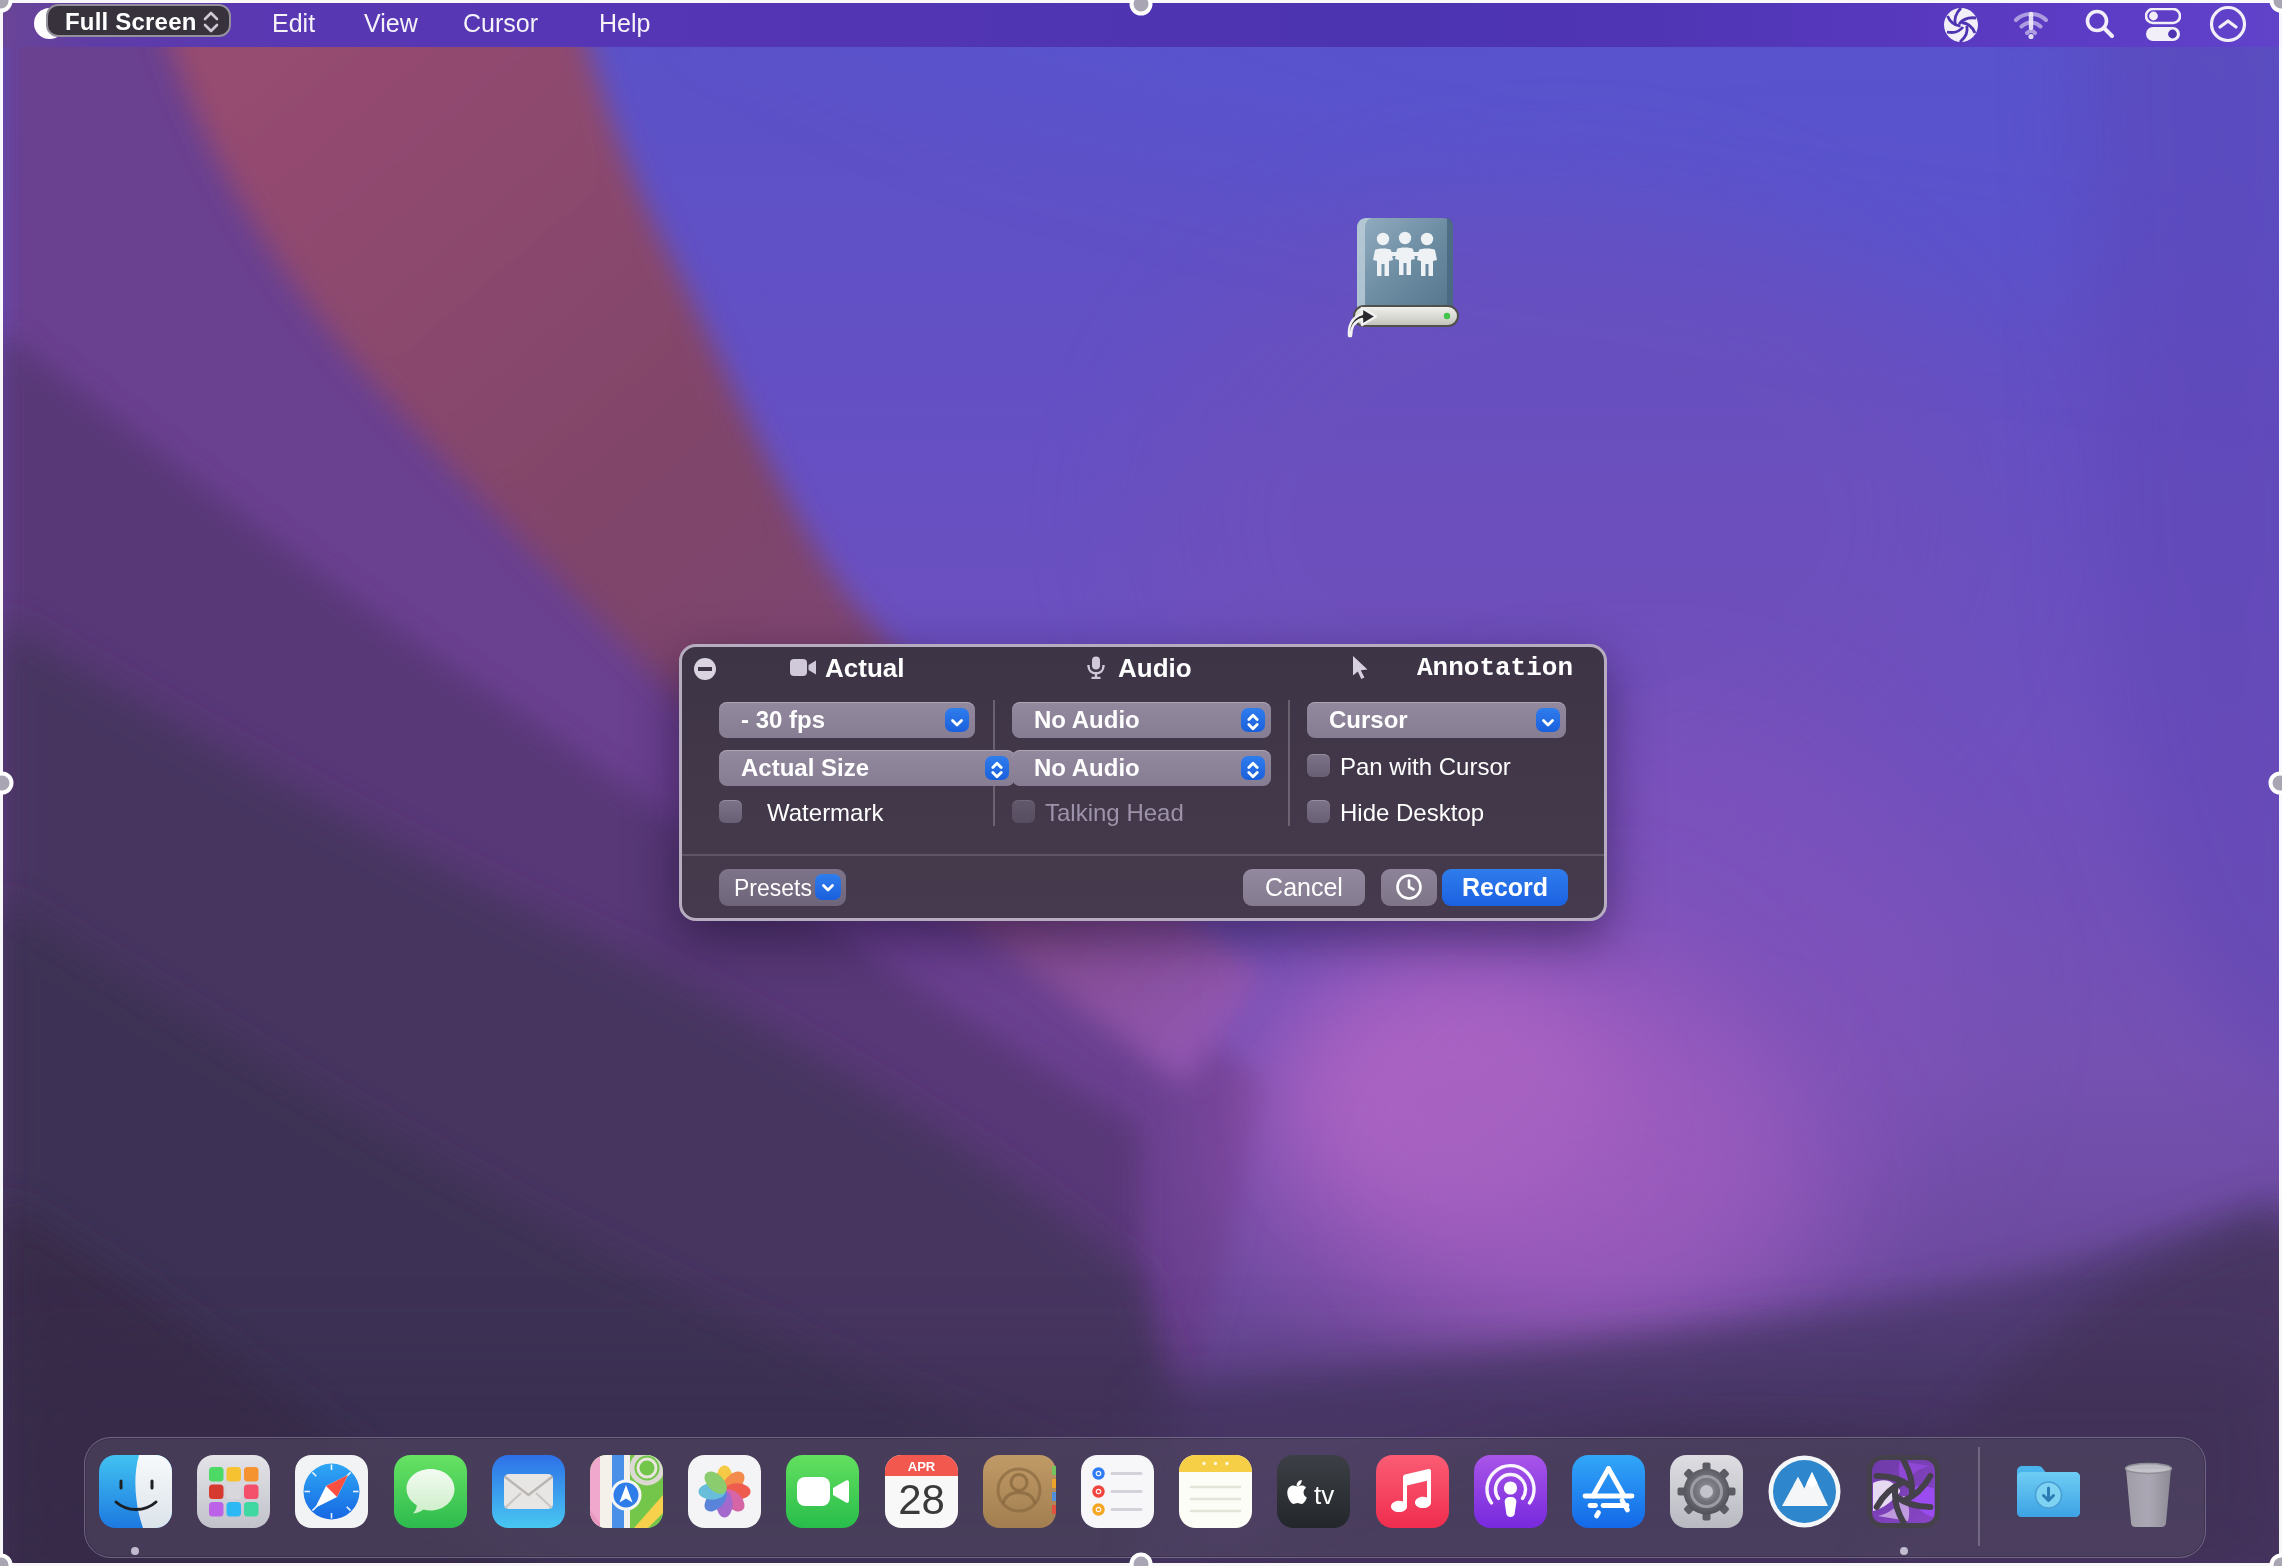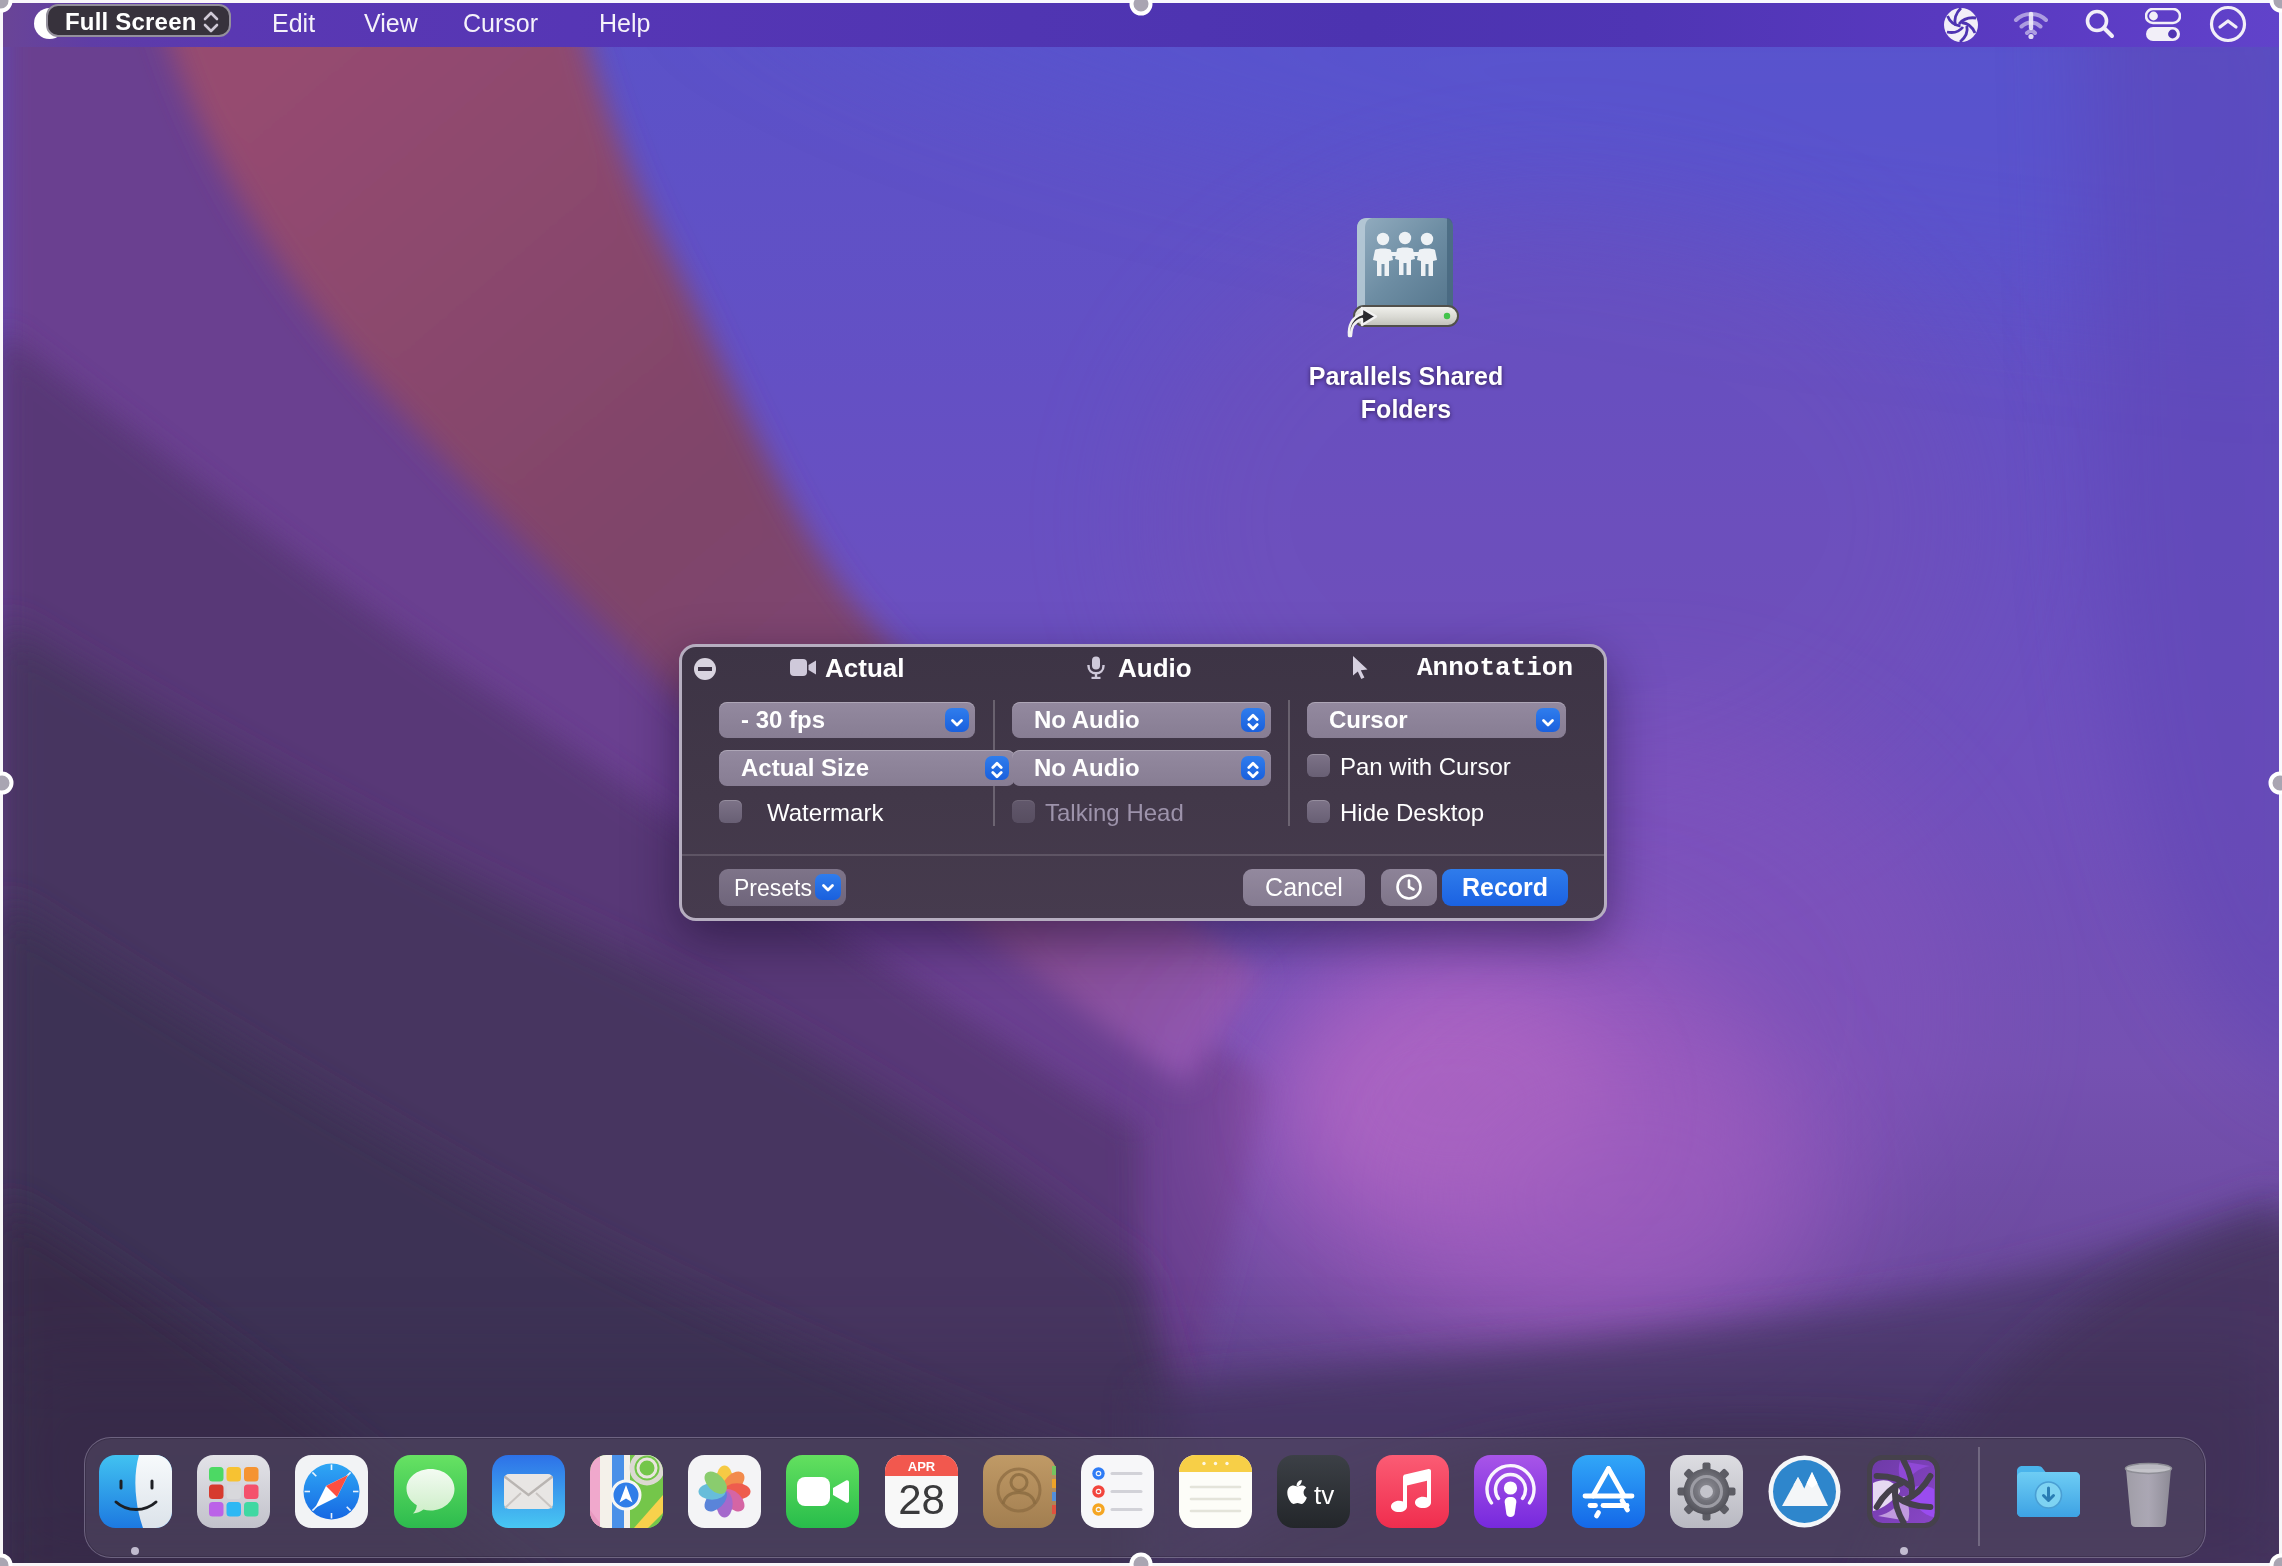--- a/index.html
+++ b/index.html
@@ -174,21 +174,20 @@
       <path d="M54 36 C 56 34 68 34 70 36 L 72 46 L 68 47 L 68 62 L 63.5 62 L 63.5 50 L 60.5 50 L 60.5 62 L 56 62 L 56 47 L 52 46 Z"></path>
       <path d="M76 35 C 78 33 90 33 92 35 L 94 45 L 90 46 L 90 61 L 85.5 61 L 85.5 49 L 82.5 49 L 82.5 61 L 78 61 L 78 46 L 74 45 Z"></path>
       <path d="M98 36 C 100 34 112 34 114 36 L 116 46 L 112 47 L 112 62 L 107.5 62 L 107.5 50 L 104.5 50 L 104.5 62 L 100 62 L 100 47 L 96 46 Z"></path>
       <path d="M69 38 L 79 38 L 78 42 L 70 42 Z"></path>
       <path d="M91 38 L 101 38 L 100 42 L 92 42 Z"></path>
     </g>
     <rect x="33" y="92" width="104" height="20" rx="10" fill="url(#bar)" stroke="#51504b" stroke-width="2"></rect>
     <circle cx="126" cy="102" r="3.2" fill="#43c34b"></circle>
     <path d="M28 122 C 27 112 31 103 41 100 L 41 94 L 55 102.5 L 41 111 L 41 105 C 34 107 30 113 30 122 Z" fill="#2a2a2e" stroke="#f2f2f2" stroke-width="2.4" stroke-linejoin="round"></path>
   </svg>
-  <div class="lbl">Parallels Shared<br>Folders</div>
 </div>
 
 <div id="panel">
   <div class="minuscircle"></div>
 
   <svg class="abs" style="left:108px;top:11px" width="27" height="19" viewBox="0 0 27 19">
       <rect x="0" y="1" width="17" height="17" rx="4" fill="#cfc9da"></rect>
       <path d="M18.5 7 L26 2.5 L26 16.5 L18.5 12 Z" fill="#cfc9da"></path>
     </svg>
   <span class="sectitle" style="left:143px;">Actual</span>

